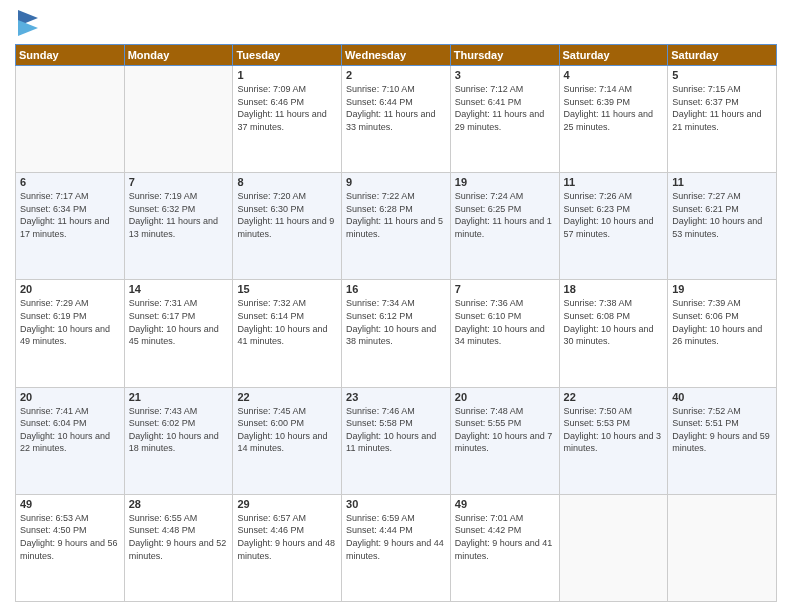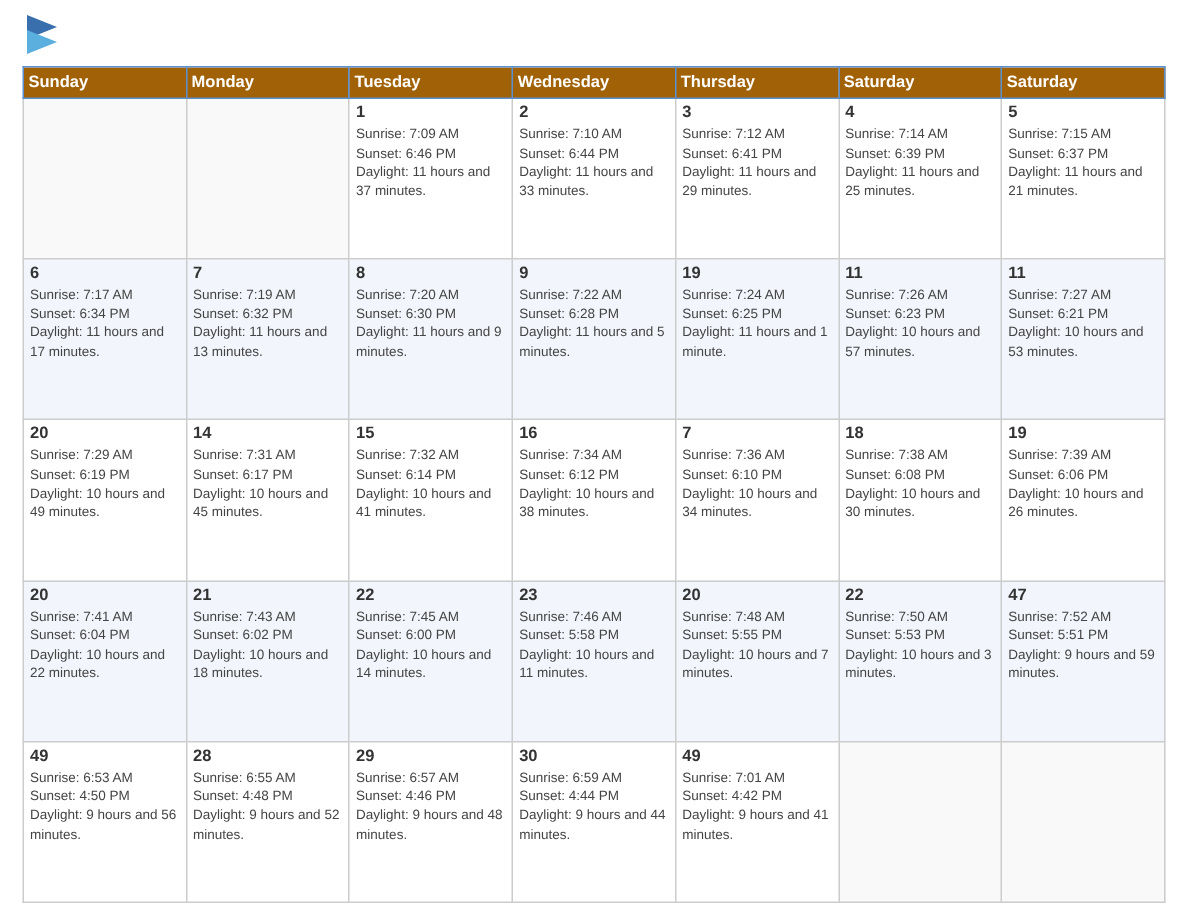--- a/index.html
+++ b/index.html
@@ -244,21 +244,21 @@
           </td>
           <td>
             <span class="day-num">20</span>
             <div class="cell-text">Sunrise: 7:48 AM<br>Sunset: 5:55 PM<br>Daylight: 10 hours and 7 minutes.</div>
           </td>
           <td>
             <span class="day-num">22</span>
             <div class="cell-text">Sunrise: 7:50 AM<br>Sunset: 5:53 PM<br>Daylight: 10 hours and 3 minutes.</div>
           </td>
           <td>
-            <span class="day-num">47</span>
+            <span class="day-num">40</span>
             <div class="cell-text">Sunrise: 7:52 AM<br>Sunset: 5:51 PM<br>Daylight: 9 hours and 59 minutes.</div>
           </td>
         </tr>
         <tr>
           <td>
             <span class="day-num">49</span>
             <div class="cell-text">Sunrise: 6:53 AM<br>Sunset: 4:50 PM<br>Daylight: 9 hours and 56 minutes.</div>
           </td>
           <td>
             <span class="day-num">28</span>

